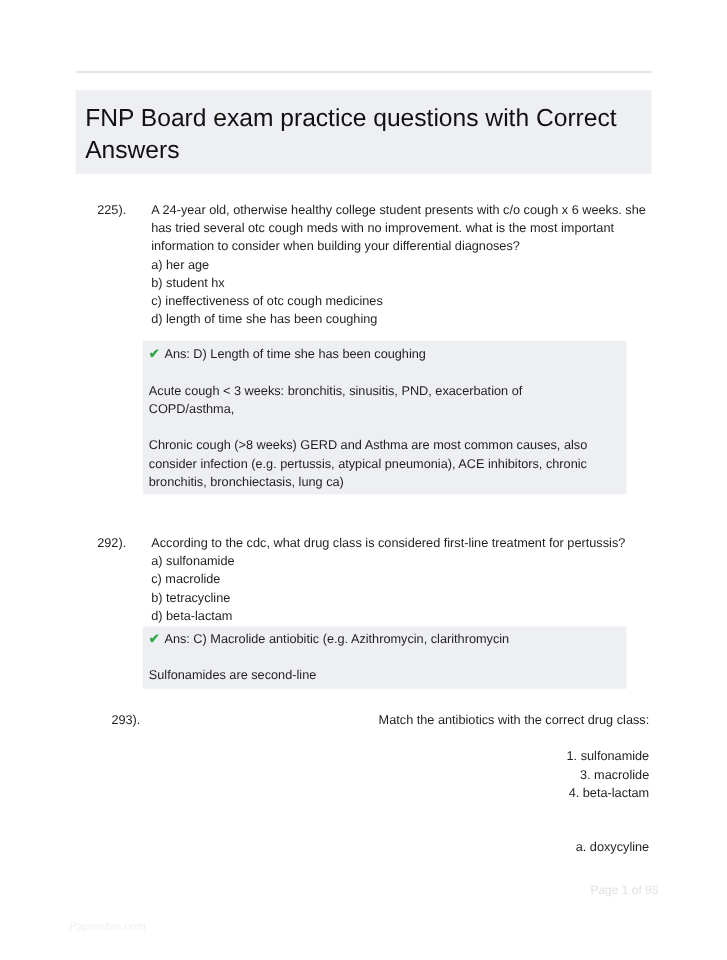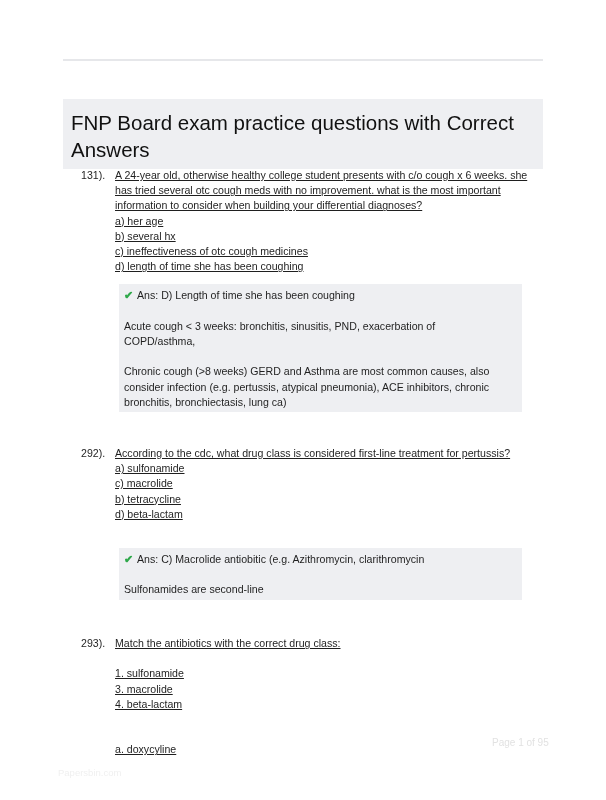--- a/index.html
+++ b/index.html
@@ -1,49 +1,49 @@
 <!DOCTYPE html>
 <html><head>
 <meta charset="utf-8">
 <style>
   html, body { margin: 0; padding: 0; background: #ffffff; }
   body { width: 606px; height: 800px; position: relative; overflow: hidden;
          font-family: "Liberation Sans", sans-serif; color: #1f1f1f; }
   .top-rule { position: absolute; left: 63px; top: 59px; width: 480px; height: 2px; background: #e6e7ea; }
   .title-box { position: absolute; left: 63px; top: 75px; width: 480px; height: 70px;
-               background: #eeeff2; box-sizing: border-box; padding: 10px 8px 0 8px; margin-top: 24px; }
+               background: #eeeff2; box-sizing: border-box; padding: 10px 8px 0 8px; }
   .title-box h1 { margin: 0; font-weight: normal; font-size: 20.5px; line-height: 27px; color: #111; }
   .q { position: absolute; left: 81px; width: 460px; font-size: 10.6px; line-height: 15.2px; }
   .q .num { position: absolute; left: 0; top: 0; width: 36px; }
-  .q .body { margin-left: 34px; text-decoration: underline; }
+  .q .body { margin-left: 45px; }
   .q p { margin: 0; }
   .ans { margin-left: 38px; background: #eeeff2; padding: 4px 17px 2px 5px; margin-top: 7px; width: 403px; box-sizing: border-box; }
   .ans p { margin: 0; min-height: 15.2px; }
   .check { color: #2ea84a; font-weight: bold; display: inline-block; width: 13px; font-size: 11px; }
   .blank { height: 15.2px; }
   .footer-left { position: absolute; left: 58px; top: 767px; font-size: 9.5px; color: #f0f0f0; }
   .footer-right { position: absolute; left: 492px; top: 737px; font-size: 10px; color: #e2e2e2; }
 </style>
 </head>
 <body>
 
 <div class="top-rule"></div>
 
 <div class="title-box">
   <h1>FNP Board exam practice questions with Correct Answers</h1>
 </div>
 
 <div class="q" style="top:168px;">
-  <span class="num">131).</span>
+  <span class="num">225).</span>
   <div class="body">
     <p>A 24-year old, otherwise healthy college student presents with c/o cough x 6 weeks. she</p>
     <p>has tried several otc cough meds with no improvement. what is the most important</p>
     <p>information to consider when building your differential diagnoses?</p>
     <p>a) her age</p>
-    <p>b) several hx</p>
+    <p>b) student hx</p>
     <p>c) ineffectiveness of otc cough medicines</p>
     <p>d) length of time she has been coughing</p>
   </div>
   <div class="ans" style="margin-top:10px;">
     <p><span class="check">✔</span><span>Ans: D) Length of time she has been coughing</span></p>
     <p></p>
     <p>Acute cough &lt; 3 weeks: bronchitis, sinusitis, PND, exacerbation of COPD/asthma,</p>
     <p></p>
     <p>Chronic cough (&gt;8 weeks) GERD and Asthma are most common causes, also</p>
     <p>consider infection (e.g. pertussis, atypical pneumonia), ACE inhibitors, chronic</p>
@@ -53,28 +53,28 @@
 
 <div class="q" style="top:446px;">
   <span class="num">292).</span>
   <div class="body">
     <p>According to the cdc, what drug class is considered first-line treatment for pertussis?</p>
     <p>a) sulfonamide</p>
     <p>c) macrolide</p>
     <p>b) tetracycline</p>
     <p>d) beta-lactam</p>
   </div>
-  <div class="ans" style="margin-top:26px;">
+  <div class="ans" style="margin-top:0;">
     <p><span class="check">✔</span><span>Ans: C) Macrolide antiobitic (e.g. Azithromycin, clarithromycin</span></p>
     <p></p>
     <p>Sulfonamides are second-line</p>
   </div>
 </div>
 
-<div class="q" style="top:636px;">
+<div class="q" style="top:593px;text-align:right;">
   <span class="num">293).</span>
   <div class="body">
     <p>Match the antibiotics with the correct drug class:</p>
     <p class="blank"></p>
     <p>1. sulfonamide</p>
     <p>3. macrolide</p>
     <p>4. beta-lactam</p>
     <p class="blank"></p>
     <p class="blank"></p>
     <p>a. doxycyline</p>

